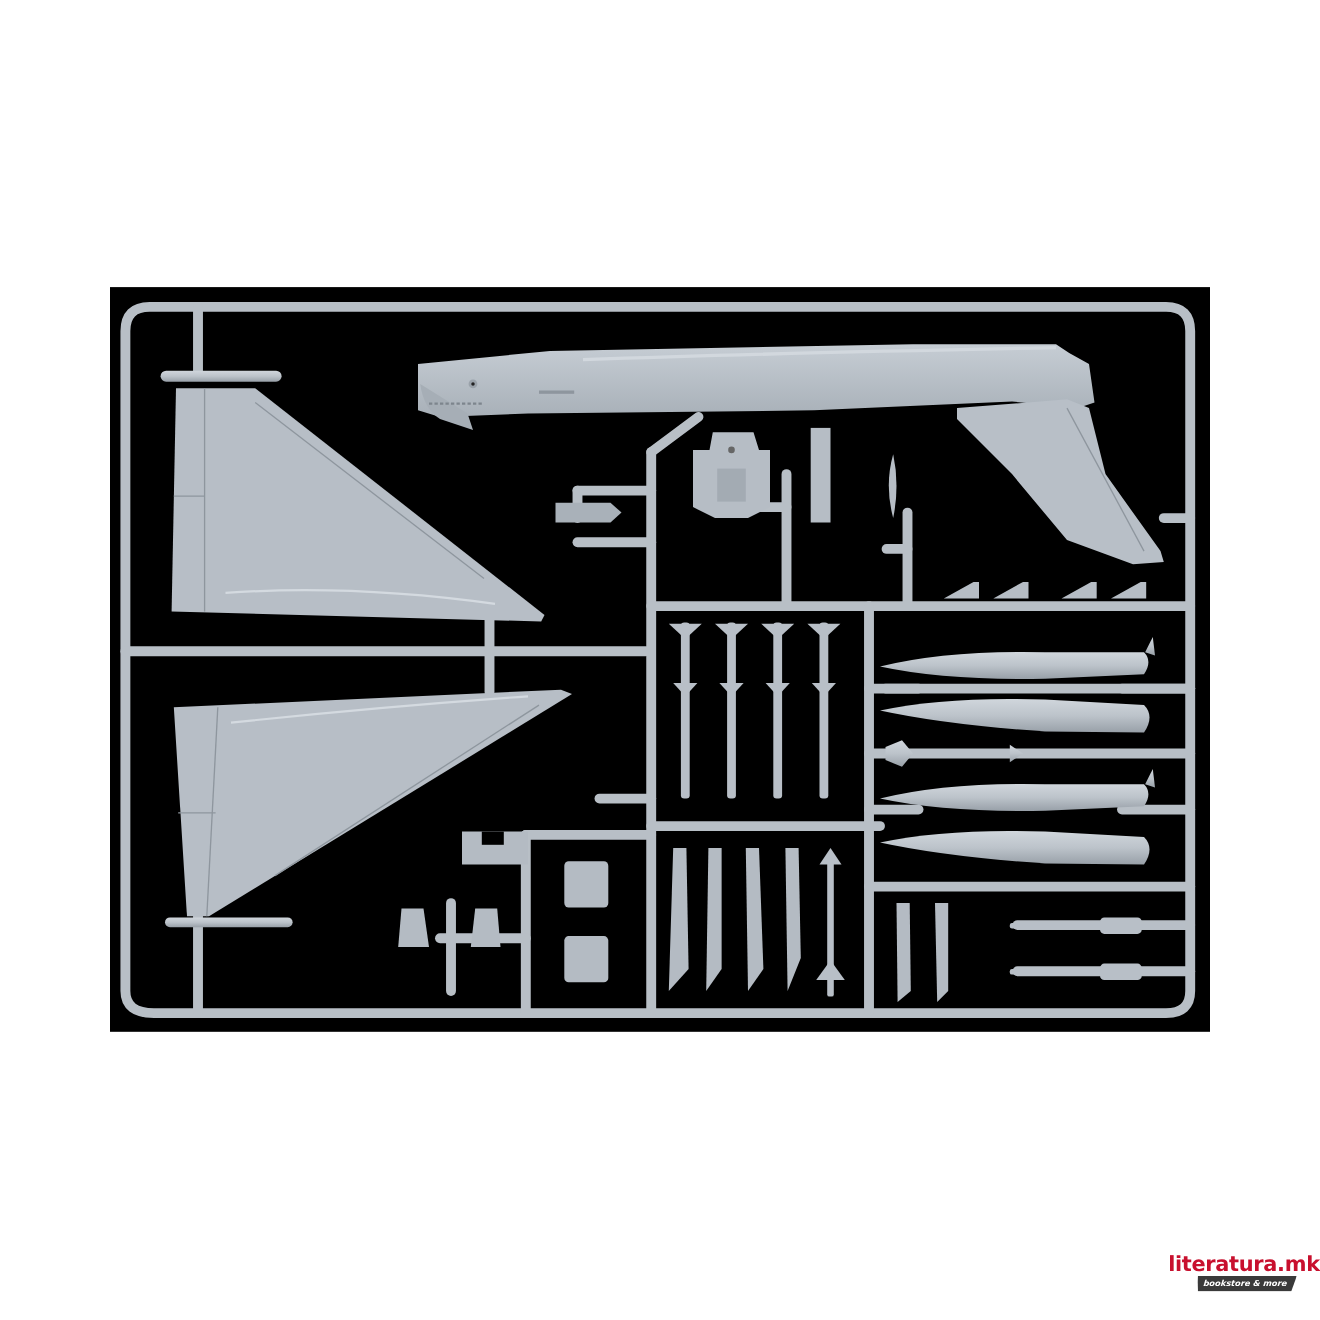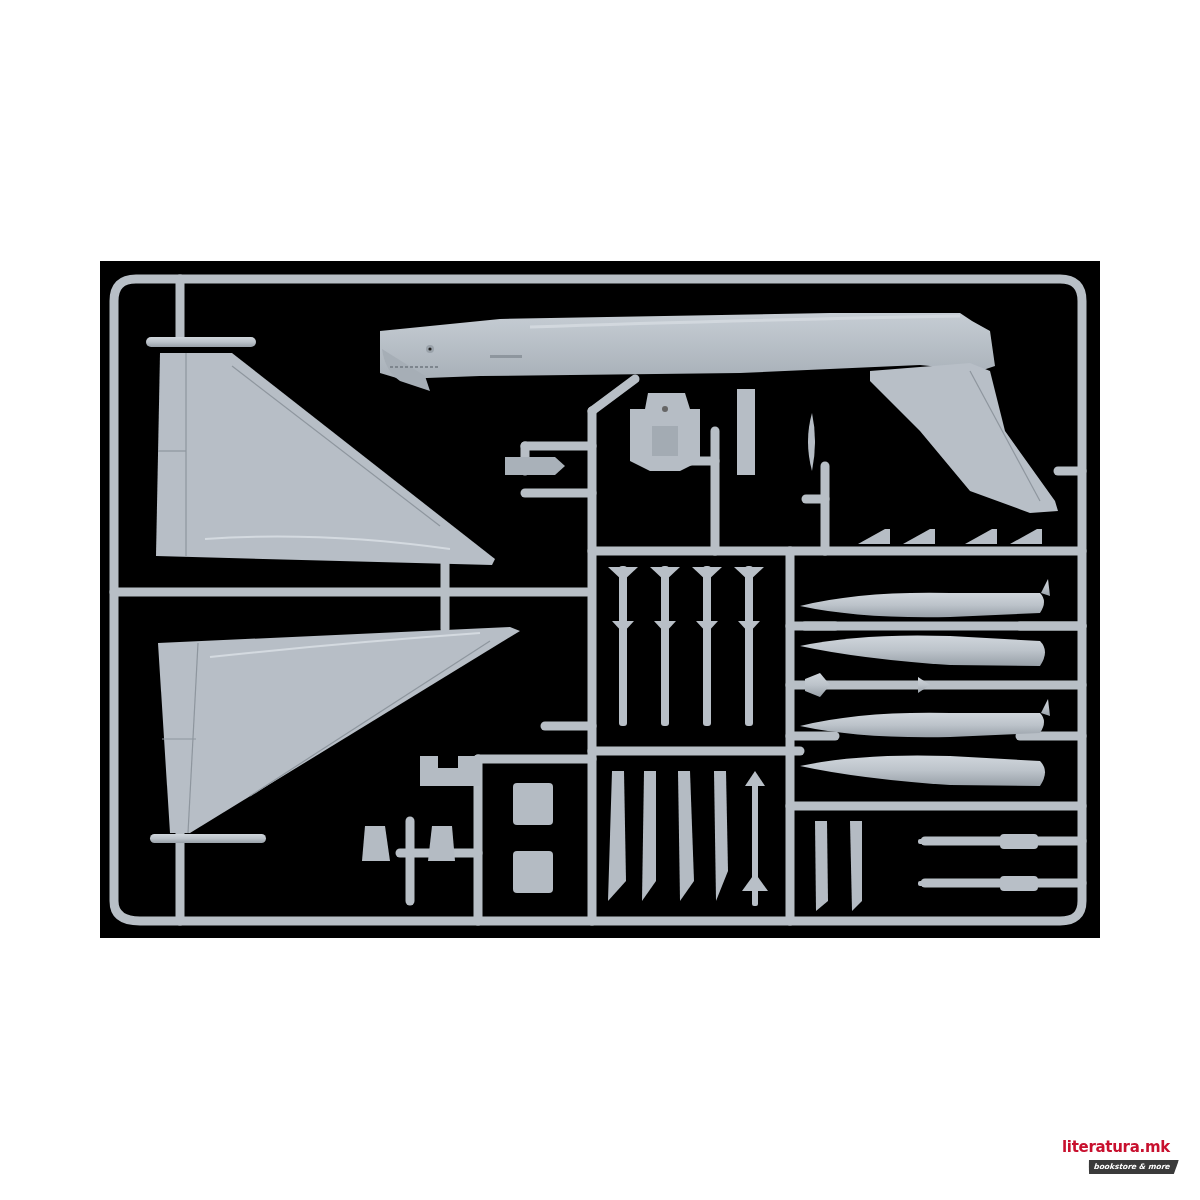--- a/index.html
+++ b/index.html
@@ -1,20 +1,20 @@
 <!DOCTYPE html>
 <html><head>
 <meta charset="utf-8">
 <style>
   html, body { margin: 0; padding: 0; background: #ffffff; }
   body { width: 1200px; height: 1200px; position: relative; overflow: hidden; font-family: "Liberation Sans", sans-serif; }
   .panel { position: absolute; left: 100px; top: 261px; width: 1000px; height: 677px; background: #000000; }
   .panel svg { position: absolute; left: 0; top: 0; }
   .logo { position: absolute; left: 1062px; top: 1138px; width: 120px; height: 44px; }
-  .logo-text { position: absolute; left: 0; top: 0; font-family: "DejaVu Sans", sans-serif; font-weight: bold; font-size: 15px; color: #c8102e; letter-spacing: -0.3px; white-space: nowrap; }
+  .logo-text { position: absolute; left: 0; top: 0; font-family: "DejaVu Sans", sans-serif; font-weight: bold; font-size: 19px; color: #c8102e; letter-spacing: -0.3px; white-space: nowrap; }
   .logo-tag { position: absolute; left: 26px; top: 22px; height: 14px; padding: 0 8px 0 6px; background: #3a3a3a; color: #ffffff; font-family: "DejaVu Sans", sans-serif; font-style: italic; font-weight: bold; font-size: 7.5px; line-height: 14px; white-space: nowrap; transform: skewX(-6deg); clip-path: polygon(0 0, 100% 0, 96% 100%, 2% 100%); }
 </style>
 </head>
 <body>
 
 <div class="panel">
   <svg width="1000" height="677" viewBox="0 0 1000 677">
     <defs>
       <linearGradient id="g" x1="0" y1="0" x2="0" y2="1">
         <stop offset="0" stop-color="#c6cdd4"></stop>

